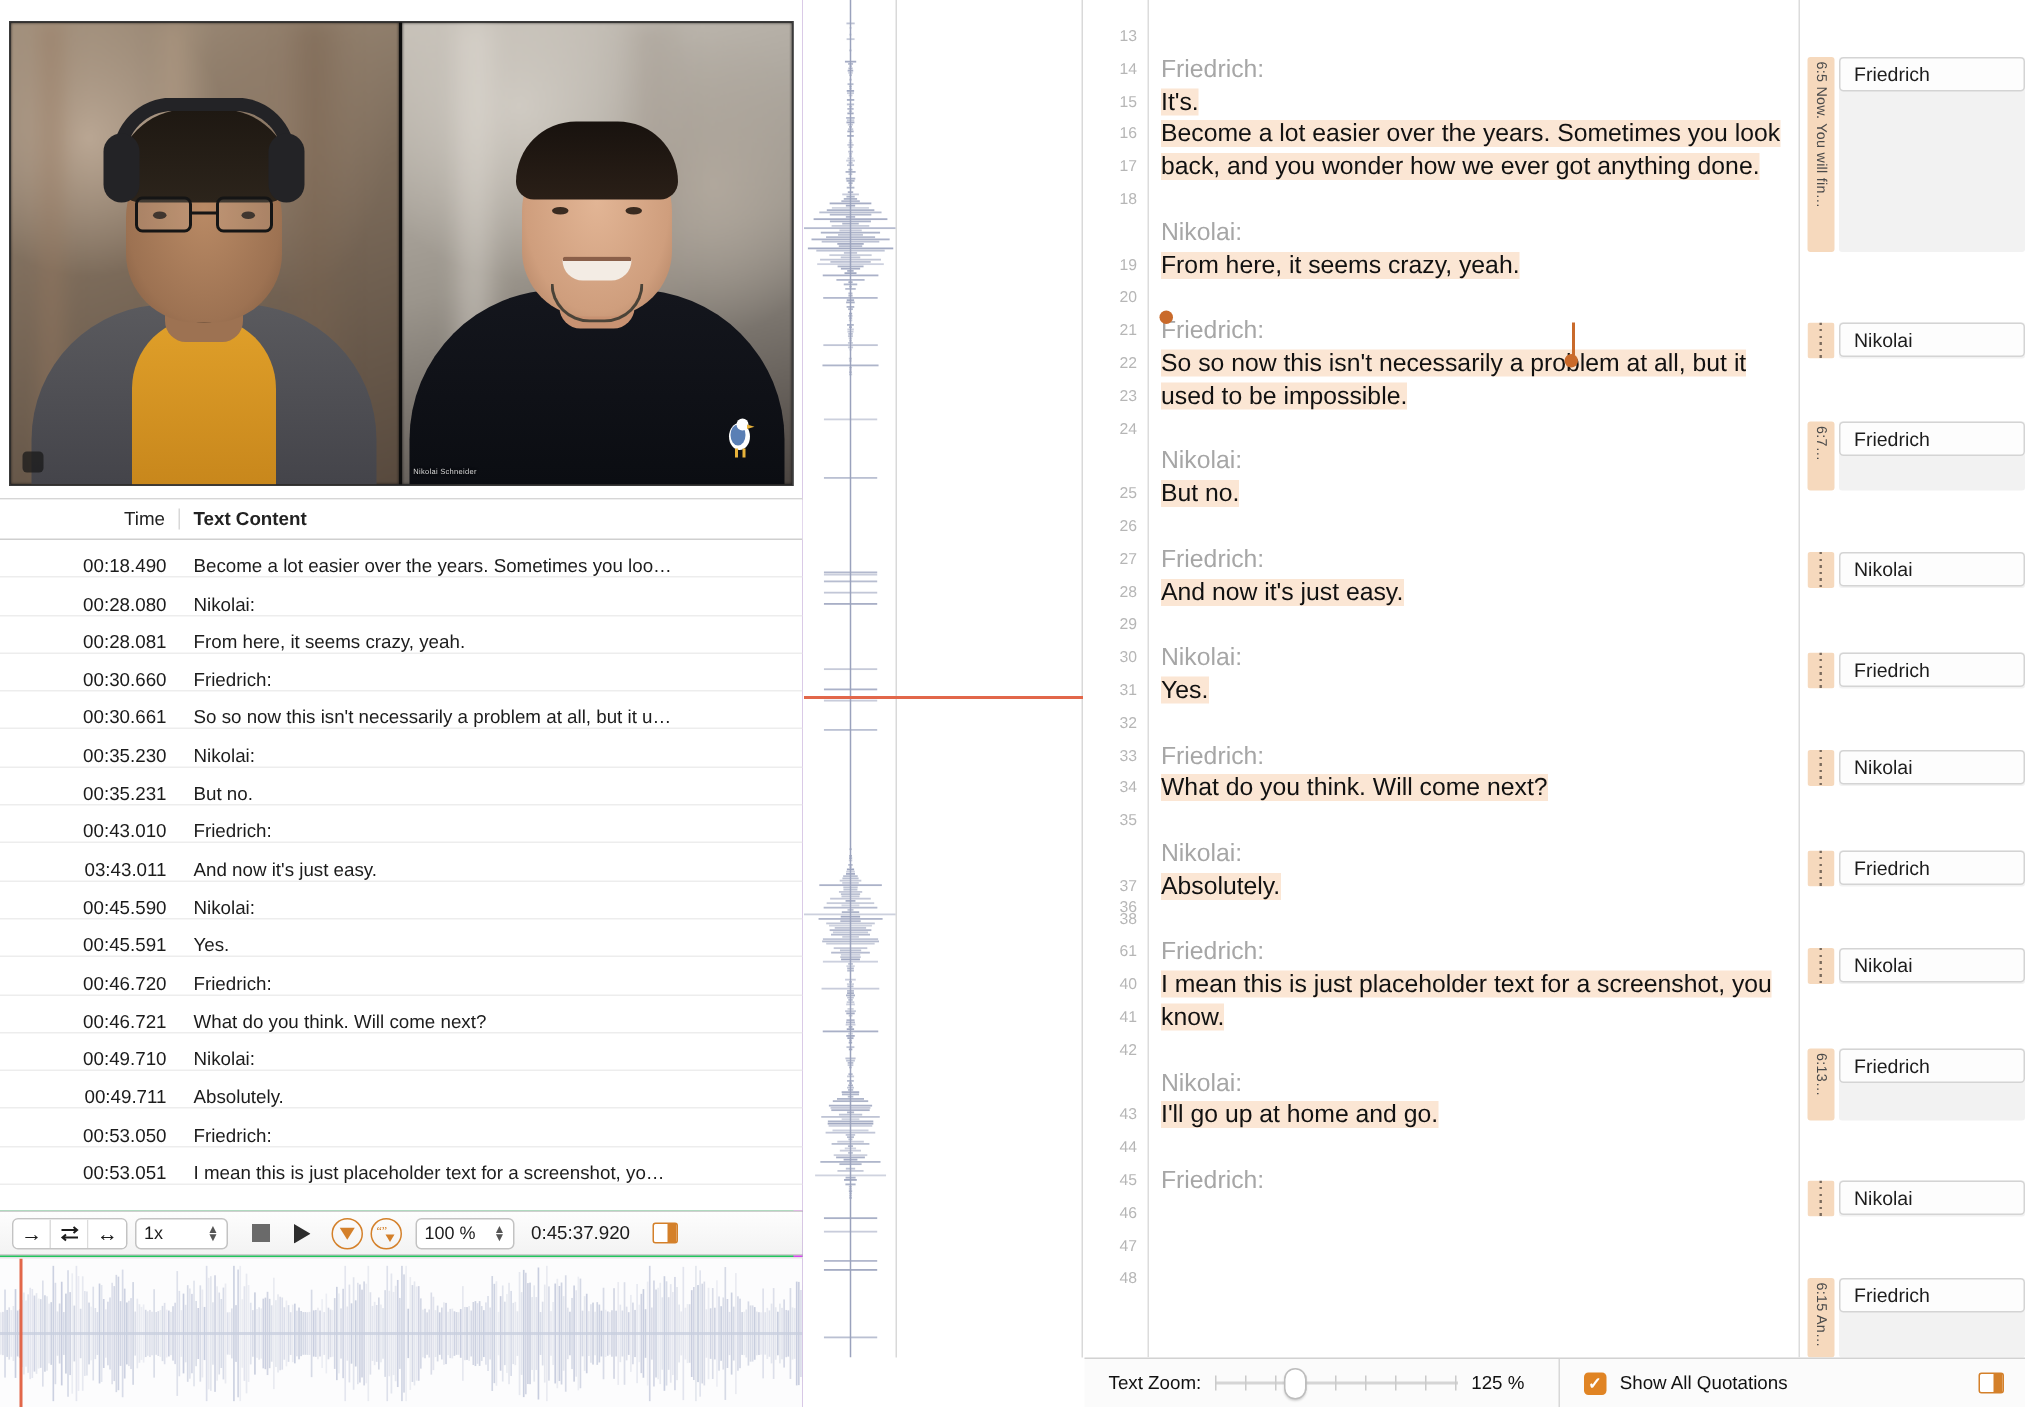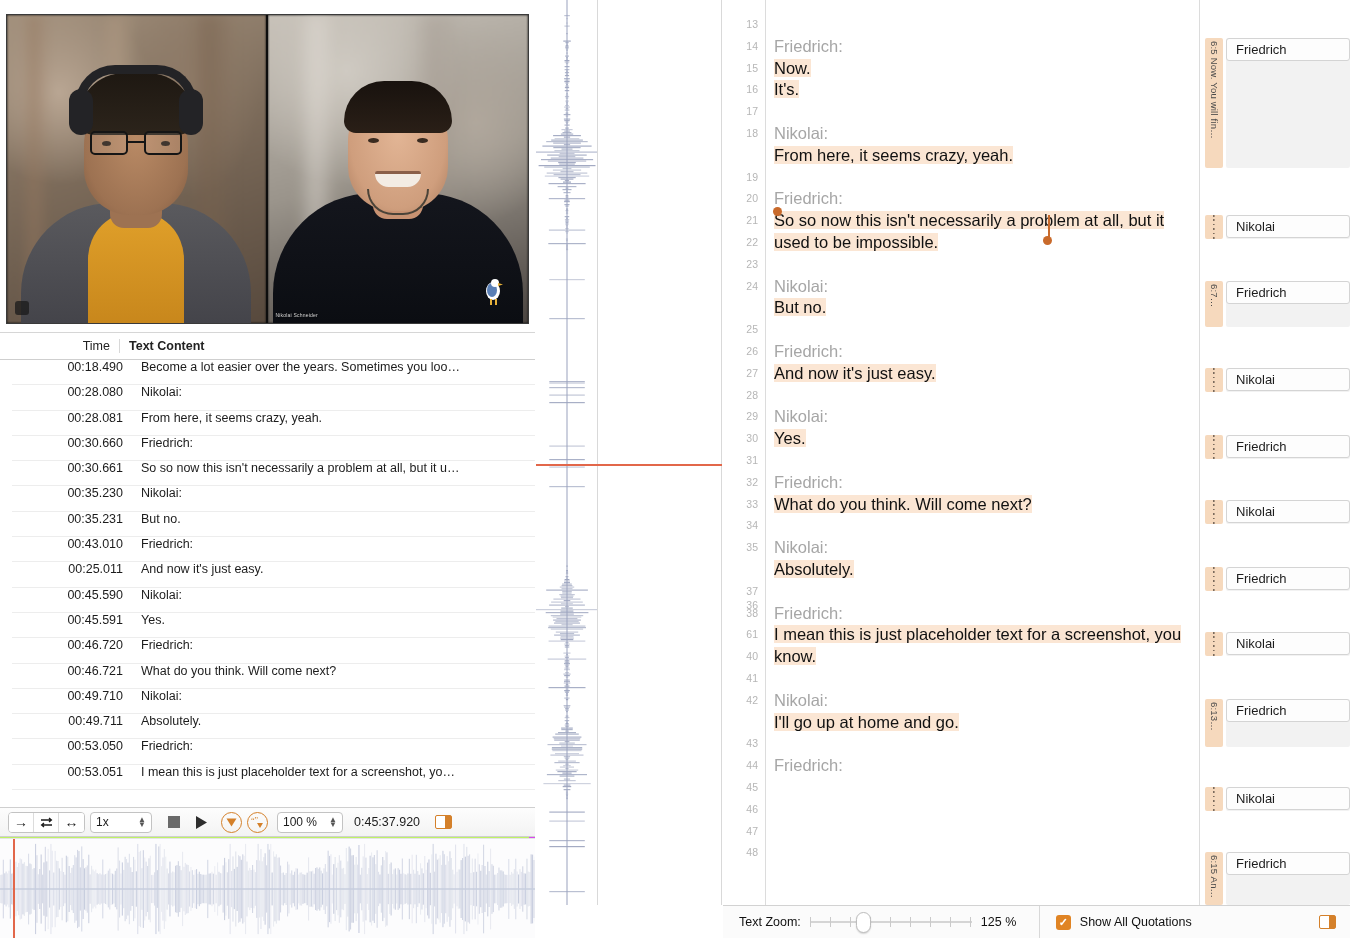--- a/index.html
+++ b/index.html
@@ -8,21 +8,21 @@
     font-family: "Liberation Sans", sans-serif;
     background: #ffffff;
     overflow: hidden;
   }
   #app { position: relative; width: 1350px; height: 938px; }
 
   
   #left-col {
     position: absolute; left: 0; top: 0;
     width: 535px; height: 938px;
-    background: #bef264;
+    background: #22c55e;
     border-right: 6px solid #d946ef;
   }
 
   
   #video-pane {
     position: absolute; left: 0; top: 0;
     width: 535px; height: 332px;
     background: #ffffff;
     padding: 14px 6px 8px 6px;
   }
@@ -210,23 +210,23 @@
     border-bottom: 1px solid #cfcfcf;
     background: #ffffff;
     font-size: 12.5px; color: #222;
   }
   .th-time {
     width: 120px; text-align: right; padding-right: 9px;
     border-right: 1px solid #d8d8d8;
   }
   .th-text { padding-left: 9px; font-weight: bold; }
   .trow {
-    display: flex; height: 25.3px; align-items: flex-start;
+    display: flex; height: 25.3px; align-items: flex-end;
     border-bottom: 1px solid #ededed;
-    font-size: 12.5px; color: #1c1c1c; margin-left: 12px;
+    font-size: 12.5px; color: #1c1c1c;
   }
   .td-time {
     width: 120px; text-align: right; padding-right: 9px;
     color: #1c1c1c; font-variant-numeric: tabular-nums;
   }
   .td-text {
     padding-left: 9px; white-space: nowrap; overflow: hidden;
     text-overflow: ellipsis; flex: 1;
   }
 
@@ -516,21 +516,21 @@
           </div>
           <div class="trow">
             <div class="td-time">00:35.231</div>
             <div class="td-text">But no.</div>
           </div>
           <div class="trow">
             <div class="td-time">00:43.010</div>
             <div class="td-text">Friedrich:</div>
           </div>
           <div class="trow">
-            <div class="td-time">00:25.011</div>
+            <div class="td-time">03:43.011</div>
             <div class="td-text">And now it's just easy.</div>
           </div>
           <div class="trow">
             <div class="td-time">00:45.590</div>
             <div class="td-text">Nikolai:</div>
           </div>
           <div class="trow">
             <div class="td-time">00:45.591</div>
             <div class="td-text">Yes.</div>
           </div>
@@ -1323,22 +1323,22 @@
         <div class="lineno" style="top: 737.4px;">43</div>
         <div class="lineno" style="top: 759.2px;">44</div>
         <div class="lineno" style="top: 781px;">45</div>
         <div class="lineno" style="top: 802.8px;">46</div>
         <div class="lineno" style="top: 824.6px;">47</div>
         <div class="lineno" style="top: 846.4px;">48</div>
       </div>
     <div id="doc-body">
         <div class="blankline"></div>
         <div class="spk">Friedrich:</div>
-        <div class="utt-wrap"><span class="utt">Now.</span></div>
         <div class="utt-wrap"><span class="utt">It's.</span></div>
+        <div class="utt-wrap"><span class="utt">Become a lot easier over the years. Sometimes you look back, and you wonder how we ever got anything done.</span></div>
         <div class="blankline"></div>
         <div class="spk">Nikolai:</div>
         <div class="utt-wrap"><span class="utt">From here, it seems crazy, yeah.</span></div>
         <div class="blankline"></div>
         <div class="spk">Friedrich:</div>
         <div class="utt-wrap"><span class="utt">So so now this isn't necessarily a problem at all, but it used to be impossible.</span></div>
         <div class="blankline"></div>
         <div class="spk">Nikolai:</div>
         <div class="utt-wrap"><span class="utt">But no.</span></div>
         <div class="blankline"></div>

